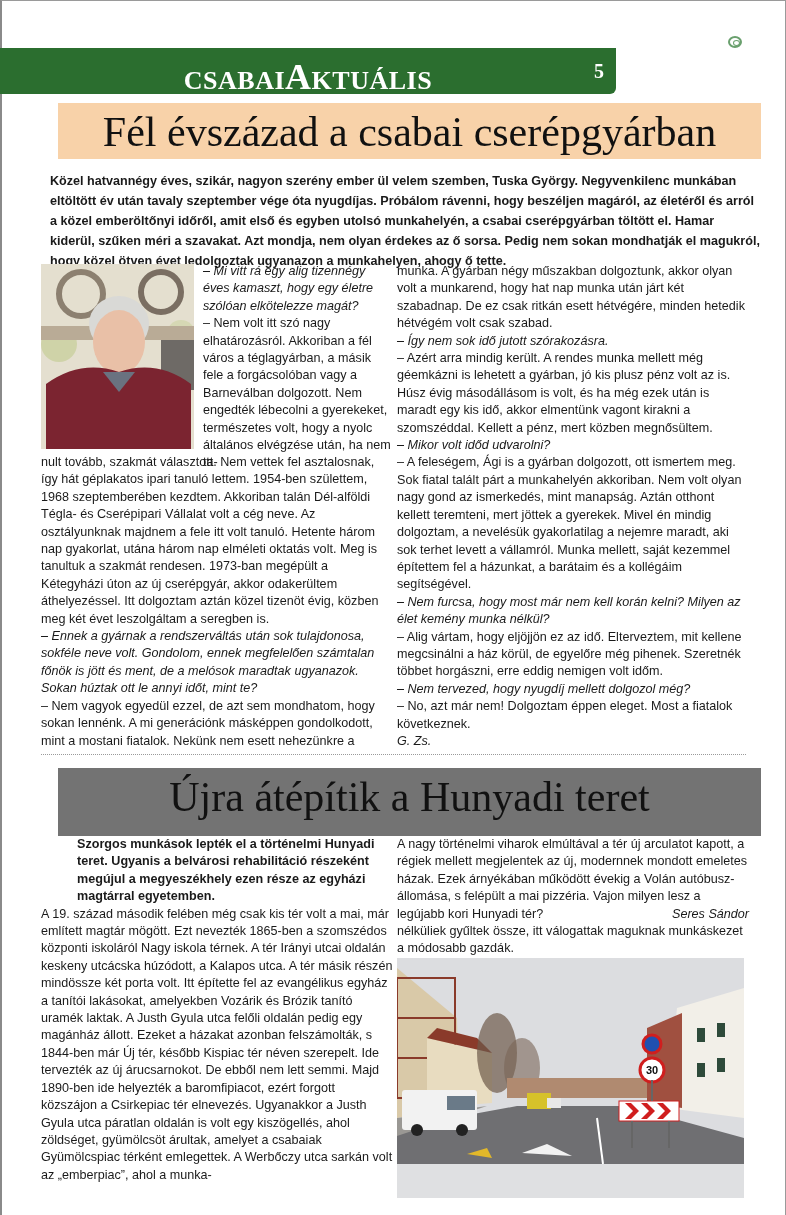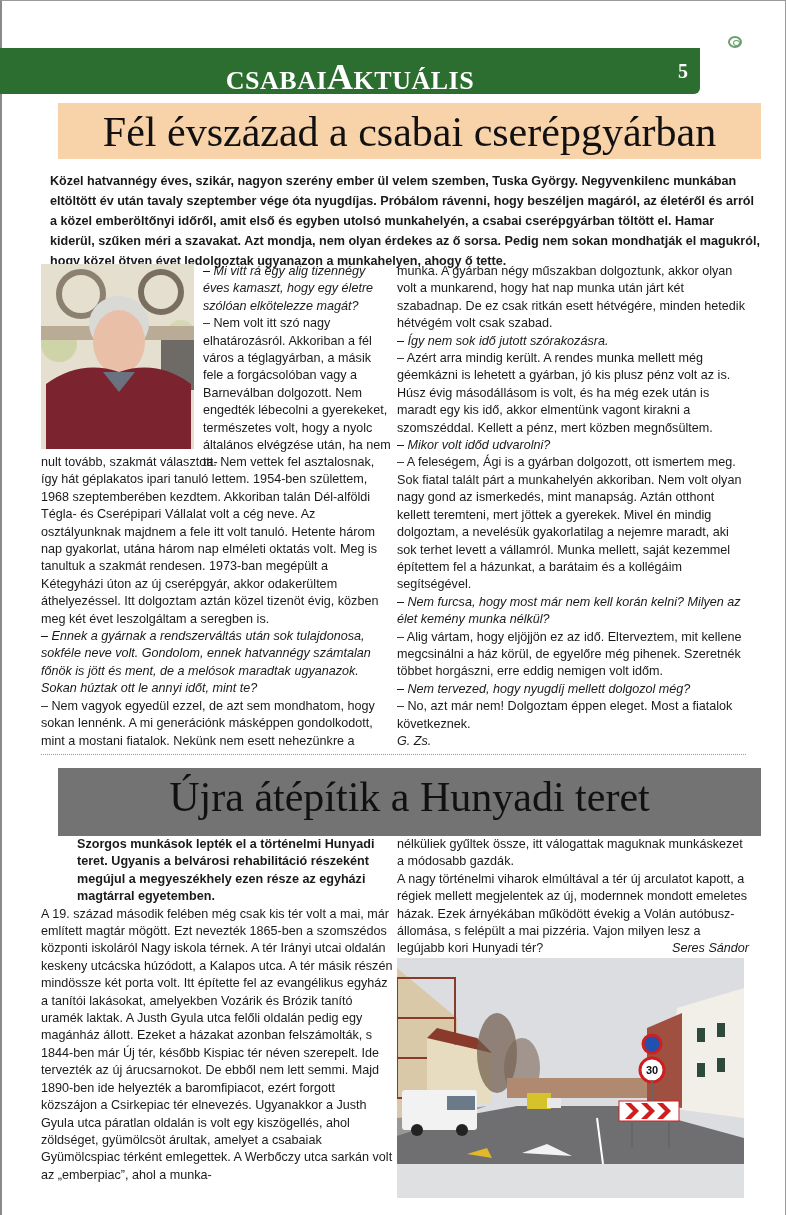--- a/index.html
+++ b/index.html
@@ -1,20 +1,20 @@
 <!DOCTYPE html>
 <html><head>
 <meta charset="utf-8">
 <style>
   * { box-sizing: border-box; margin: 0; padding: 0; }
   html, body { width: 786px; height: 1215px; background: #ffffff; overflow: hidden; }
   body { position: relative; font-family: "Liberation Sans", sans-serif; color: #1a1a1a; }
   .page-border { position: absolute; left: 0; top: 0; width: 786px; height: 1215px; border-left: 2px solid #8a8a8a; border-top: 1px solid #9a9a9a; border-right: 1px solid #9a9a9a; pointer-events: none; }
 
-  .masthead { position: absolute; left: 0; top: 48px; width: 700px; height: 46px; background: #2b6e2f; border-bottom-right-radius: 6px; }
+  .masthead { position: absolute; left: 0; top: 48px; width: 616px; height: 46px; background: #2b6e2f; border-bottom-right-radius: 6px; }
   .masthead-title { position: absolute; left: 0; right: 0; top: 8px; text-align: center; color: #ffffff; font-family: "Liberation Serif", serif; font-weight: bold; font-size: 26px; letter-spacing: 0.5px; }
   .masthead-title .big { font-size: 36px; }
   .page-num { position: absolute; right: 12px; top: 12px; color: #ffffff; font-family: "Liberation Serif", serif; font-weight: bold; font-size: 20px; }
   .curl-icon { position: absolute; left: 728px; top: 36px; width: 14px; height: 12px; border: 2px solid #6aa06e; border-radius: 50%; }
   .curl-icon::after { content: ""; position: absolute; left: 3px; top: 2px; width: 5px; height: 4px; border: 1.5px solid #6aa06e; border-radius: 50%; }
 
   .headline-box { position: absolute; left: 58px; top: 103px; width: 703px; height: 56px; background: #f8d2a9; }
   .headline-box.green { background: #737373; top: 768px; height: 68px; }
   .headline { display: block; text-align: center; font-family: "Liberation Serif", serif; font-size: 42px; line-height: 58px; color: #111; }
 
@@ -74,21 +74,21 @@
   </svg>
 </div>
 
 <div class="col-beside-photo text">
   <p class="q">– Mi vitt rá egy alig tizennégy éves kamaszt, hogy egy életre szólóan elkötelezze magát?</p>
   <p>– Nem volt itt szó nagy elhatározásról. Akkoriban a fél város a téglagyárban, a másik fele a forgácsolóban vagy a Barneválban dolgozott. Nem engedték lébecolni a gyerekeket, természetes volt, hogy a nyolc általános elvégzése után, ha nem ta-</p>
 </div>
 
 <div class="col1-lower text">
   <p>nult tovább, szakmát választott. Nem vettek fel asztalosnak, így hát géplakatos ipari tanuló lettem. 1954-ben születtem, 1968 szeptemberében kezdtem. Akkoriban talán Dél-alföldi Tégla- és Cserépipari Vállalat volt a cég neve. Az osztályunknak majdnem a fele itt volt tanuló. Hetente három nap gyakorlat, utána három nap elméleti oktatás volt. Meg is tanultuk a szakmát rendesen. 1973-ban megépült a Kétegyházi úton az új cserépgyár, akkor odakerültem áthelyezéssel. Itt dolgoztam aztán közel tizenöt évig, közben meg két évet leszolgáltam a seregben is.</p>
-  <p class="q">– Ennek a gyárnak a rendszerváltás után sok tulajdonosa, sokféle neve volt. Gondolom, ennek hatvannégy számtalan főnök is jött és ment, de a melósok maradtak ugyanazok. Sokan húztak ott le annyi időt, mint te?</p>
+  <p class="q">– Ennek a gyárnak a rendszerváltás után sok tulajdonosa, sokféle neve volt. Gondolom, ennek megfelelően számtalan főnök is jött és ment, de a melósok maradtak ugyanazok. Sokan húztak ott le annyi időt, mint te?</p>
   <p>– Nem vagyok egyedül ezzel, de azt sem mondhatom, hogy sokan lennénk. A mi generációnk másképpen gondolkodott, mint a mostani fiatalok. Nekünk nem esett nehezünkre a</p>
 </div>
 
 <div class="col2 text">
   <p>munka. A gyárban négy műszakban dolgoztunk, akkor olyan volt a munkarend, hogy hat nap munka után járt két szabadnap. De ez csak ritkán esett hétvégére, minden hetedik hétvégém volt csak szabad.</p>
   <p class="q">– Így nem sok idő jutott szórakozásra.</p>
   <p>– Azért arra mindig került. A rendes munka mellett még géemkázni is lehetett a gyárban, jó kis plusz pénz volt az is. Húsz évig másodállásom is volt, és ha még ezek után is maradt egy kis idő, akkor elmentünk vagont kirakni a szomszéddal. Kellett a pénz, mert közben megnősültem.</p>
   <p class="q">– Mikor volt időd udvarolni?</p>
   <p>– A feleségem, Ági is a gyárban dolgozott, ott ismertem meg. Sok fiatal talált párt a munkahelyén akkoriban. Nem volt olyan nagy gond az ismerkedés, mint manapság. Aztán otthont kellett teremteni, mert jöttek a gyerekek. Mivel én mindig dolgoztam, a nevelésük gyakorlatilag a nejemre maradt, aki sok terhet levett a vállamról. Munka mellett, saját kezemmel építettem fel a házunkat, a barátaim és a kollégáim segítségével.</p>
   <p class="q">– Nem furcsa, hogy most már nem kell korán kelni? Milyen az élet kemény munka nélkül?</p>
@@ -103,22 +103,22 @@
 <div class="headline-box green">
   <span class="headline">Újra átépítik a Hunyadi teret</span>
 </div>
 
 <div class="col3 text">
   <p class="bold">Szorgos munkások lepték el a történelmi Hunyadi teret. Ugyanis a belvárosi rehabilitáció részeként megújul a megyeszékhely ezen része az egyházi magtárral egyetemben.</p>
   <p>A 19. század második felében még csak kis tér volt a mai, már említett magtár mögött. Ezt nevezték 1865-ben a szomszédos központi iskoláról Nagy iskola térnek. A tér Irányi utcai oldalán keskeny utcácska húzódott, a Kalapos utca. A tér másik részén mindössze két porta volt. Itt építette fel az evangélikus egyház a tanítói lakásokat, amelyekben Vozárik és Brózik tanító uramék laktak. A Justh Gyula utca felőli oldalán pedig egy magánház állott. Ezeket a házakat azonban felszámolták, s 1844-ben már Új tér, később Kispiac tér néven szerepelt. Ide tervezték az új árucsarnokot. De ebből nem lett semmi. Majd 1890-ben ide helyezték a baromfipiacot, ezért forgott közszájon a Csirkepiac tér elnevezés. Ugyanakkor a Justh Gyula utca páratlan oldalán is volt egy kiszögellés, ahol zöldséget, gyümölcsöt árultak, amelyet a csabaiak Gyümölcspiac térként emlegettek. A Werbőczy utca sarkán volt az „emberpiac”, ahol a munka-</p>
 </div>
 
 <div class="col4 text">
+  <p><span>A nagy történelmi viharok elmúltával a tér új arculatot kapott, a régiek mellett megjelentek az új, modernnek mondott emeletes házak. Ezek árnyékában működött évekig a Volán autóbusz-állomása, s felépült a mai pizzéria. Vajon milyen lesz a legújabb kori Hunyadi tér?</span> <span class="sig">Seres Sándor</span></p>
   <p>nélküliek gyűltek össze, itt válogattak maguknak munkáskezet a módosabb gazdák.</p>
-  <p><span>A nagy történelmi viharok elmúltával a tér új arculatot kapott, a régiek mellett megjelentek az új, modernnek mondott emeletes házak. Ezek árnyékában működött évekig a Volán autóbusz-állomása, s felépült a mai pizzéria. Vajon milyen lesz a legújabb kori Hunyadi tér?</span> <span class="sig">Seres Sándor</span></p>
 </div>
 
 <div class="photo2">
   <svg width="347" height="206" viewBox="0 0 347 206">
     <rect width="347" height="206" fill="#dcdde0"></rect>
     <polygon points="0,10 60,60 62,150 0,160" fill="#d9c9a8"></polygon>
     <rect x="0" y="20" width="58" height="120" fill="none" stroke="#8a3a2a" stroke-width="2"></rect>
     <line x1="0" y1="60" x2="58" y2="60" stroke="#8a3a2a" stroke-width="2"></line>
     <line x1="0" y1="100" x2="58" y2="100" stroke="#8a3a2a" stroke-width="2"></line>
     <polygon points="30,80 95,95 95,145 30,150" fill="#e8dcc0"></polygon>

